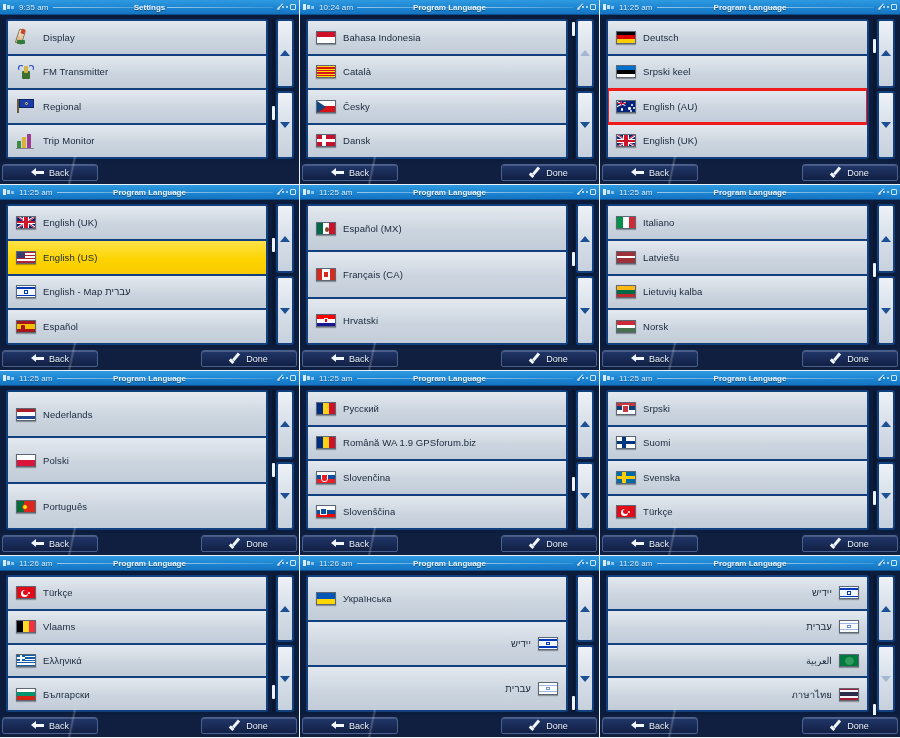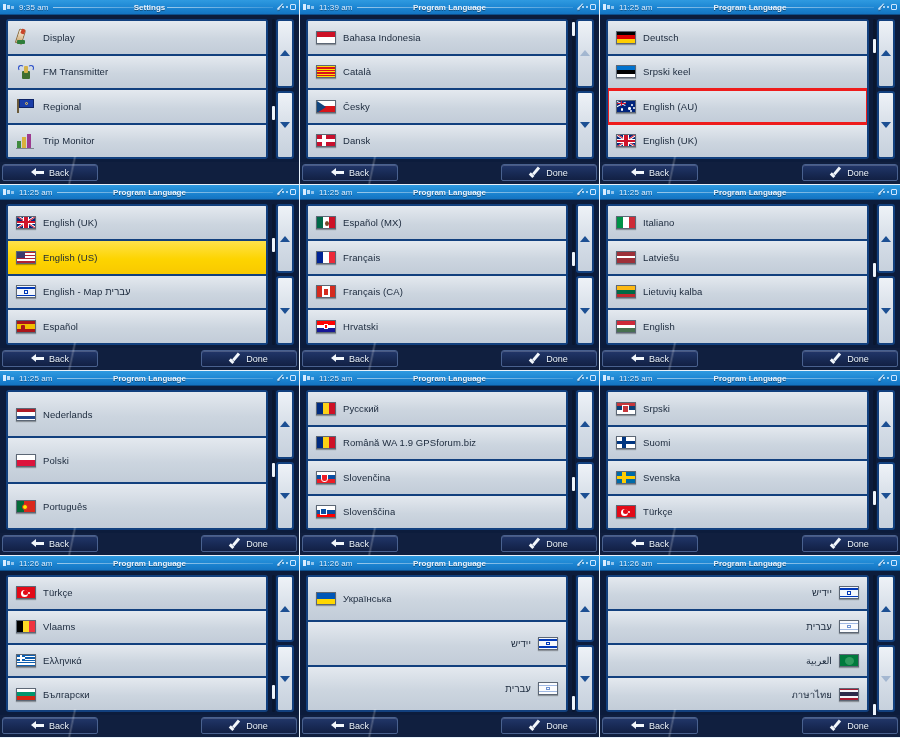--- a/index.html
+++ b/index.html
@@ -296,21 +296,21 @@
         <span class="glare"></span>
       </div>
     </div>
     <div class="panel">
       <div class="titlebar">
     <span class="tb-left">
       <span class="sig"></span>
           <span class="sig s2"></span>
           <span class="sig s3"></span>
     </span>
-    <span class="tb-time">11:39 am</span>
+    <span class="tb-time">10:24 am</span>
     <span class="tb-rule"></span>
     <span class="tb-rule"></span>
     <span class="tb-right">
       <span class="gps-x">𝓁</span>
       <span class="dot"></span>
       <span class="dot"></span>
       <span class="batt"></span>
     </span>
     <span class="tb-title">Program Language</span>
       </div>
@@ -582,28 +582,20 @@
             <span class="flag">
               <i style="top:0;bottom:0;left:0.00%;width:33.33%;background:#006847"></i>
               <i style="top:0;bottom:0;left:33.33%;width:33.33%;background:#ffffff"></i>
               <i style="top:0;bottom:0;left:66.67%;width:33.33%;background:#ce1126"></i>
               <i style="left:43%;top:36%;width:4px;height:5px;background:#7b4a2b;border-radius:50%"></i>
             </span>
             <span class="row-label">Español (MX)</span>
           </div>
           <div class="row">
             <span class="flag">
-              <i style="top:0;bottom:0;left:0.00%;width:33.33%;background:#002395"></i>
-              <i style="top:0;bottom:0;left:33.33%;width:33.33%;background:#ffffff"></i>
-              <i style="top:0;bottom:0;left:66.67%;width:33.33%;background:#ed2939"></i>
-            </span>
-            <span class="row-label">Français</span>
-          </div>
-          <div class="row">
-            <span class="flag">
               <i style="inset:0;background:#fff"></i>
                              <i style="left:0;top:0;width:26%;height:100%;background:#d52b1e"></i>
                              <i style="right:0;top:0;width:26%;height:100%;background:#d52b1e"></i>
                              <i style="left:40%;top:25%;width:20%;height:50%;background:#d52b1e"></i>
             </span>
             <span class="row-label">Français (CA)</span>
           </div>
           <div class="row">
             <span class="flag">
               <i style="left:0;right:0;top:0.00%;height:33.33%;background:#ff0000"></i>
@@ -679,21 +671,21 @@
               <i style="left:0;right:0;top:66.67%;height:33.33%;background:#c1272d"></i>
             </span>
             <span class="row-label">Lietuvių kalba</span>
           </div>
           <div class="row">
             <span class="flag">
               <i style="left:0;right:0;top:0.00%;height:33.33%;background:#ce2939"></i>
               <i style="left:0;right:0;top:33.33%;height:33.33%;background:#ffffff"></i>
               <i style="left:0;right:0;top:66.67%;height:33.33%;background:#477050"></i>
             </span>
-            <span class="row-label">English</span>
+            <span class="row-label">Norsk</span>
           </div>
         </div>
         <div class="scroll">
     <span class="track"></span>
     <span class="thumb" style="top:42%"></span>
     <span class="sbtn">
       <span class="arrow-up"></span>
     </span>
     <span class="sbtn">
       <span class="arrow-down"></span>

